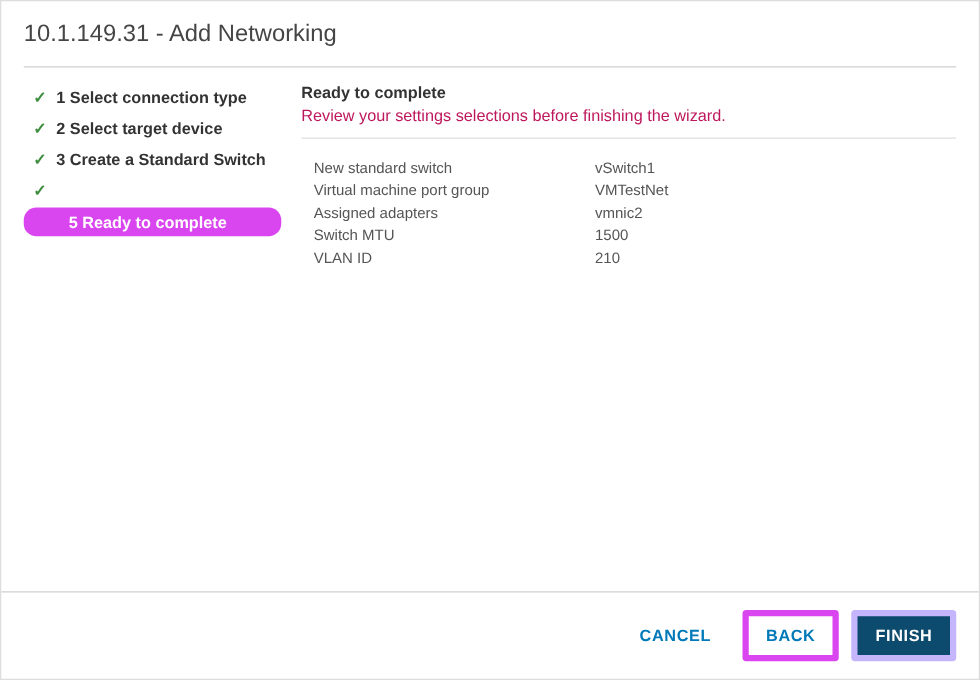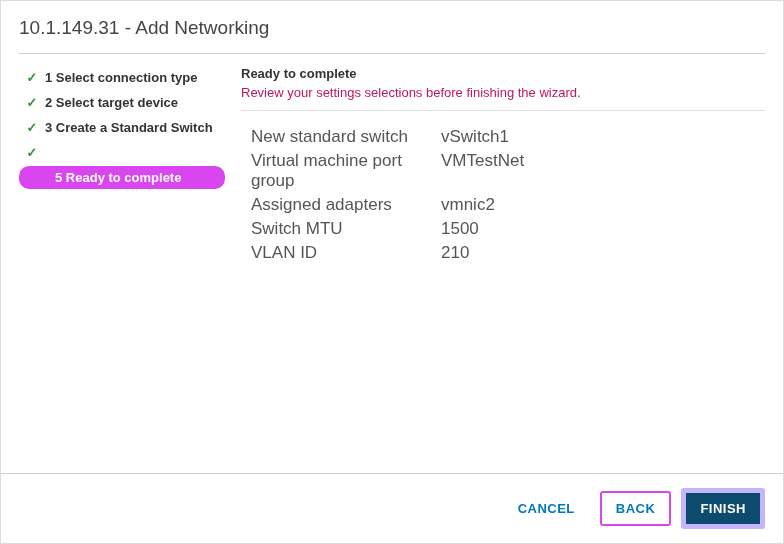--- a/index.html
+++ b/index.html
@@ -81,23 +81,24 @@
       color: #be185d;
       margin-bottom: 10px;
     }
     .content hr {
       border: none;
       border-top: 1px solid #e0e0e0;
       margin-bottom: 16px;
     }
     .kv {
       display: flex;
-      font-size: 17px;
+      font-size: 12px;
       color: #444;
       margin-bottom: 4px;
+      gap: 35px;
     }
     .kv .k {
       width: 200px;
       padding-left: 10px;
       color: #555;
     }
     .kv .v {
       color: #555;
     }
     .footer {
@@ -117,21 +118,21 @@
       cursor: pointer;
       border: 1px solid transparent;
       background: transparent;
     }
     .btn.cancel {
       color: #0079b8;
       border-color: transparent;
     }
     .btn.back {
       color: #0079b8;
-      border: 2px solid #d946ef;
+      border: 5px solid #d946ef;
       background: #fff;
     }
     .btn.finish {
       color: #fff;
       background: #0c4a6e;
       border: 5px solid #c4b5fd;
     }
   </style>
 </head>
 <body>

